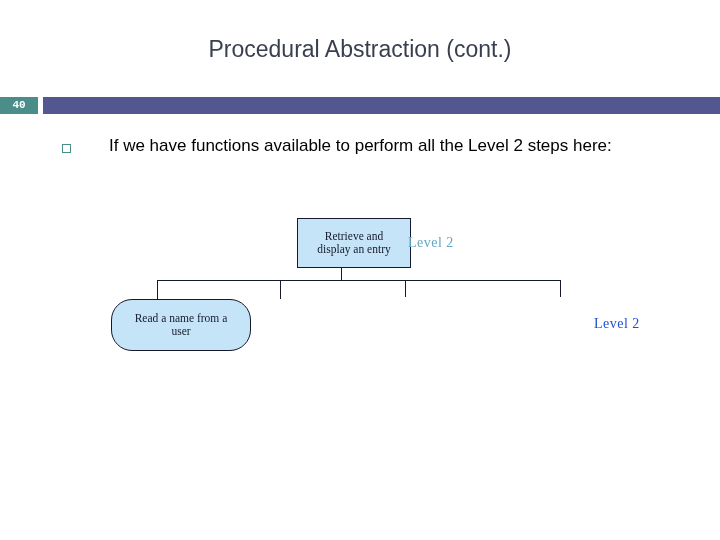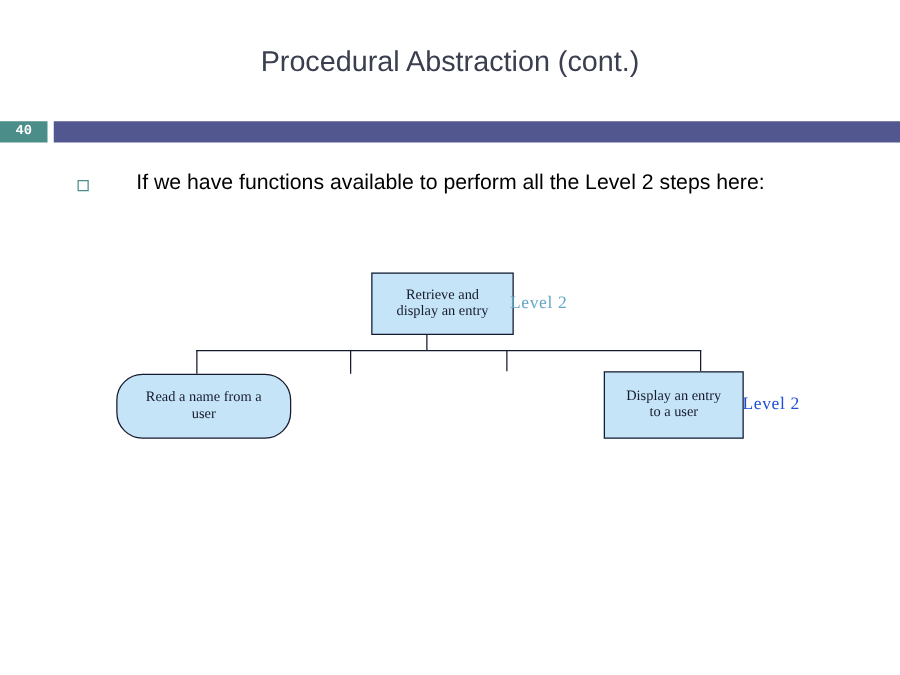--- a/index.html
+++ b/index.html
@@ -104,21 +104,21 @@
     display: flex;
     align-items: center;
     justify-content: center;
     padding: 0 16px;
     pointer-events: auto;
     margin-left: 12px;
   }
   #diagram .node span { display: block; }
 
   #node-level1 { left: 285px; top: 218px; width: 114px; height: 50px; }
-  #node-l2-a   { left: 81px;  top: 299px; width: 140px; height: 52px; border-radius: 21px; }
+  #node-l2-a   { left: 99px;  top: 299px; width: 140px; height: 52px; border-radius: 21px; }
   #node-l2-b   { left: 222px; top: 299px; width: 119px; height: 52px; }
   #node-l2-c   { left: 345px; top: 297px; width: 122px; height: 55px; }
   #node-l2-d   { left: 471px; top: 297px; width: 112px; height: 54px; }
 
   
   .conn {
     position: absolute;
     background: #161a2e;
     pointer-events: none;
   }
@@ -163,19 +163,16 @@
   <div class="conn" id="conn-stem-top"></div>
   <div class="conn" id="conn-trunk"></div>
   <div class="conn" id="conn-drop-a"></div>
   <div class="conn" id="conn-drop-b"></div>
   <div class="conn" id="conn-drop-c"></div>
   <div class="conn" id="conn-drop-d"></div>
 
   <div class="node" id="node-l2-a">
     <span>Read a name from a user</span>
   </div>
-  <div class="node" id="node-l2-d">
-    <span>Display an entry to a user</span>
-  </div>
 
   <div class="level-caption" id="caption-level1">Level 2</div>
   <div class="level-caption" id="caption-level2">Level 2</div>
 </div>
 
 </body></html>

